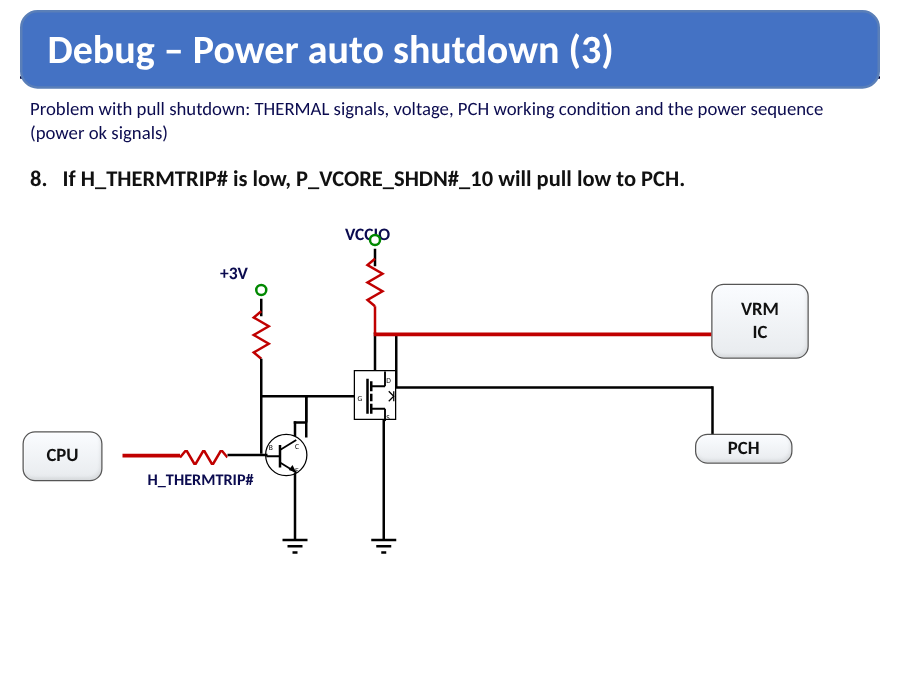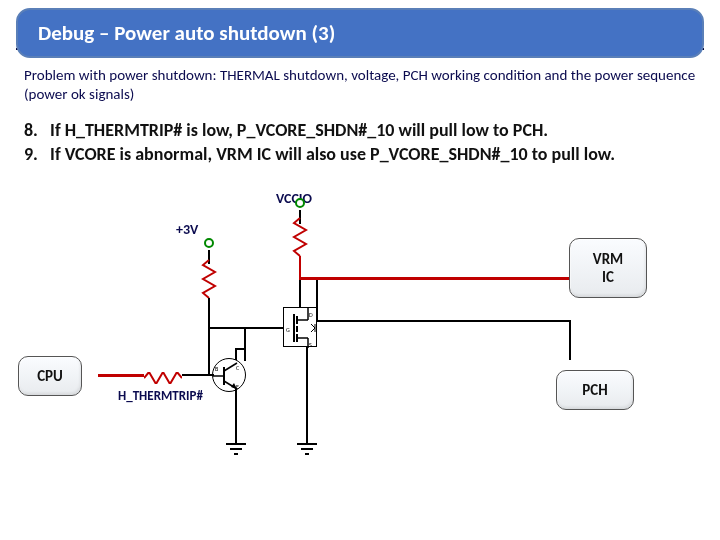--- a/index.html
+++ b/index.html
@@ -9,21 +9,21 @@
     background: #ffffff;
     font-family: Calibri, Arial, sans-serif;
     padding: 8px 16px;
     position: relative;
   }
   .title-banner {
     background: #4472c4;
     border-radius: 14px;
     padding: 10px 20px;
     color: #ffffff;
-    font-size: 21px;
+    font-size: 32px;
     font-weight: bold;
     border: 2px solid #5a7fb8;
     margin-bottom: 6px;
   }
   .hr-line {
     height: 2px;
     background: #000033;
     margin-top: -16px;
     margin-bottom: 16px;
     z-index:-1;
@@ -106,30 +106,26 @@
   }
 </style>
 </head>
 <body>
 
 <div class="title-banner">
   <span>Debug – Power auto shutdown (3)</span>
 </div>
 <div class="hr-line"></div>
 
-<div class="problem-text">Problem with power shutdown: THERMAL shutdown, voltage, PCH working condition and the power sequence (power ok signals)</div>
+<div class="problem-text">Problem with pull shutdown: THERMAL signals, voltage, PCH working condition and the power sequence (power ok signals)</div>
 
 <div class="steps">
   <div>
     <span class="num">8.</span>
     <span>If H_THERMTRIP# is low, P_VCORE_SHDN#_10 will  pull low to PCH.</span>
-  </div>
-  <div>
-    <span class="num">9.</span>
-    <span>If VCORE is abnormal, VRM IC will also use P_VCORE_SHDN#_10  to pull low.</span>
   </div>
 </div>
 
 <div class="diagram">
 
   <div class="lbl" style="left:260px; top:12px;">VCCIO</div>
   <div class="node-open" style="left:279px; top:20px;"></div>
   <div class="wire v" style="left:283px; top:32px; height:14px;"></div>
   <div class="resistor-body" style="left:278px; top:40px;">
     <svg width="12" height="38">
@@ -223,15 +219,15 @@
     <svg width="38" height="12">
         <polyline points="0,6 5,0 12,12 19,0 26,12 33,0 38,6" fill="none" stroke="#c00000" stroke-width="2"></polyline>
       </svg>
   </div>
   <div class="wire h" style="left:166px; top:196px; width:32px;"></div>
   <div class="lbl" style="left:102px; top:210px; font-size:13px;">H_THERMTRIP#</div>
 
   <div class="wire h" style="left:300px; top:142px; width:254px;"></div>
   <div class="wire v" style="left:300px; top:101px; height:42px;"></div>
   <div class="wire v" style="left:553px; top:142px; height:40px;"></div>
-  <div class="block" style="left:540px; top:192px; width:78px; height:40px;">PCH</div>
+  <div class="block" style="left:540px; top:180px; width:78px; height:24px;">PCH</div>
 
 </div>
 
 </body></html>

